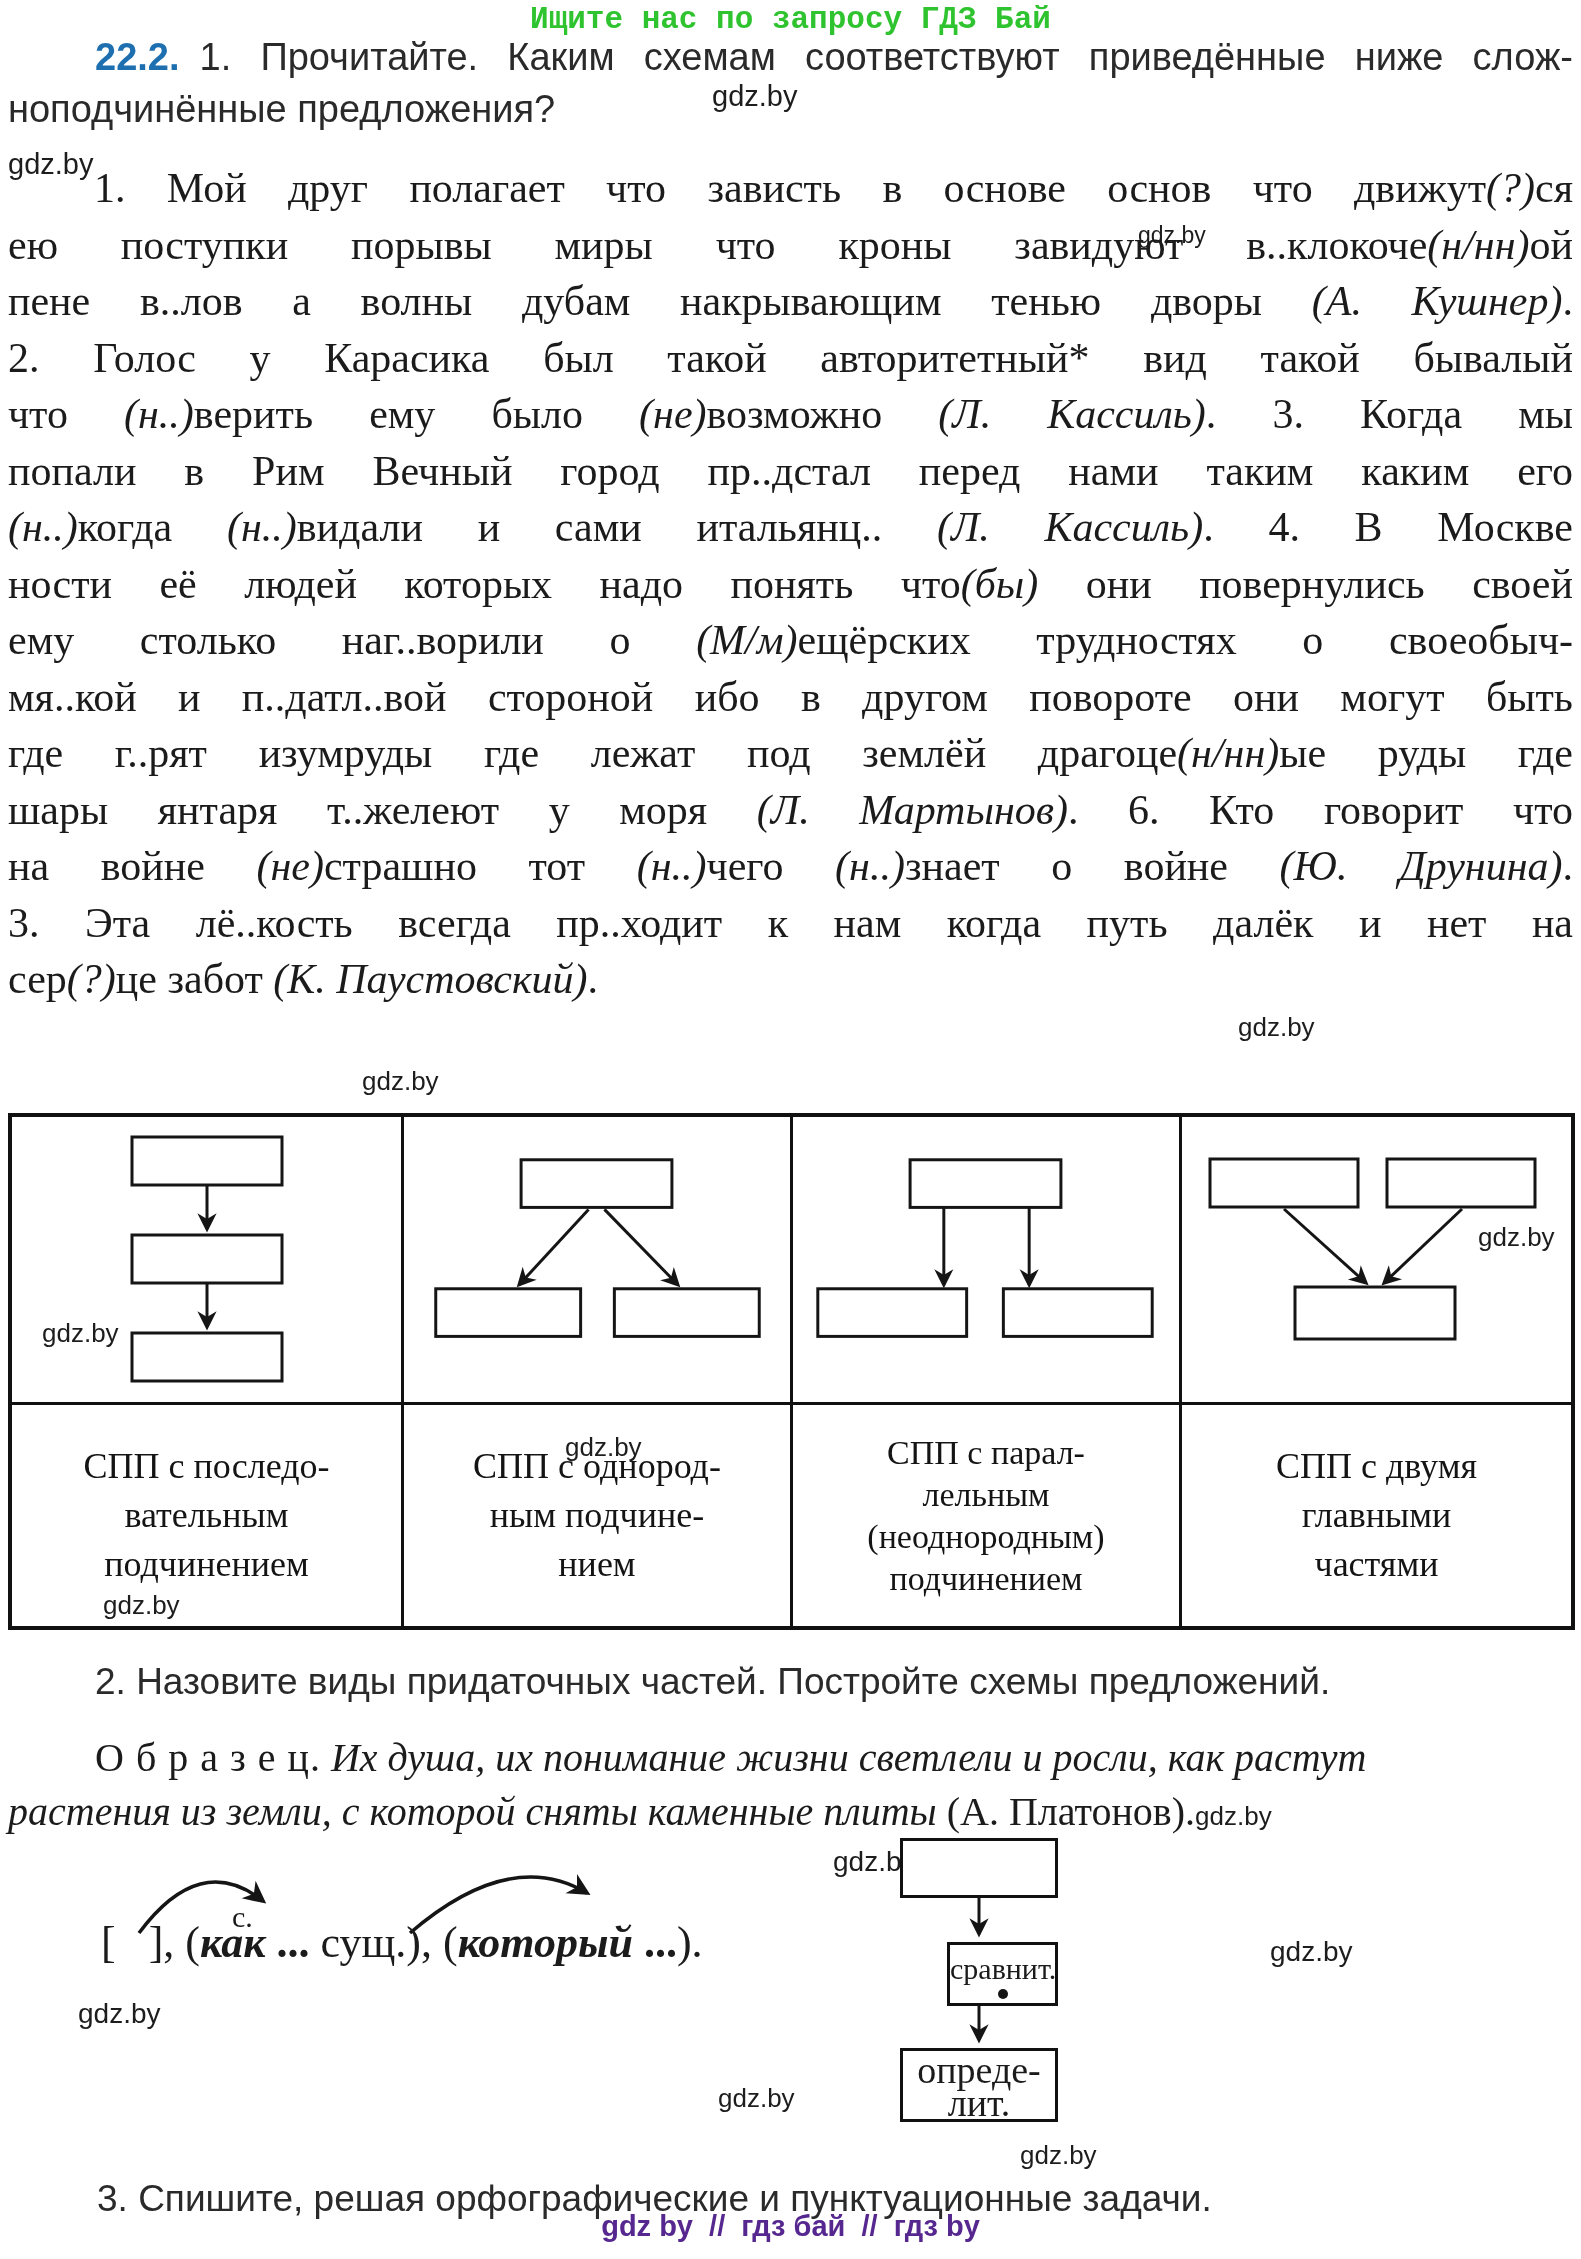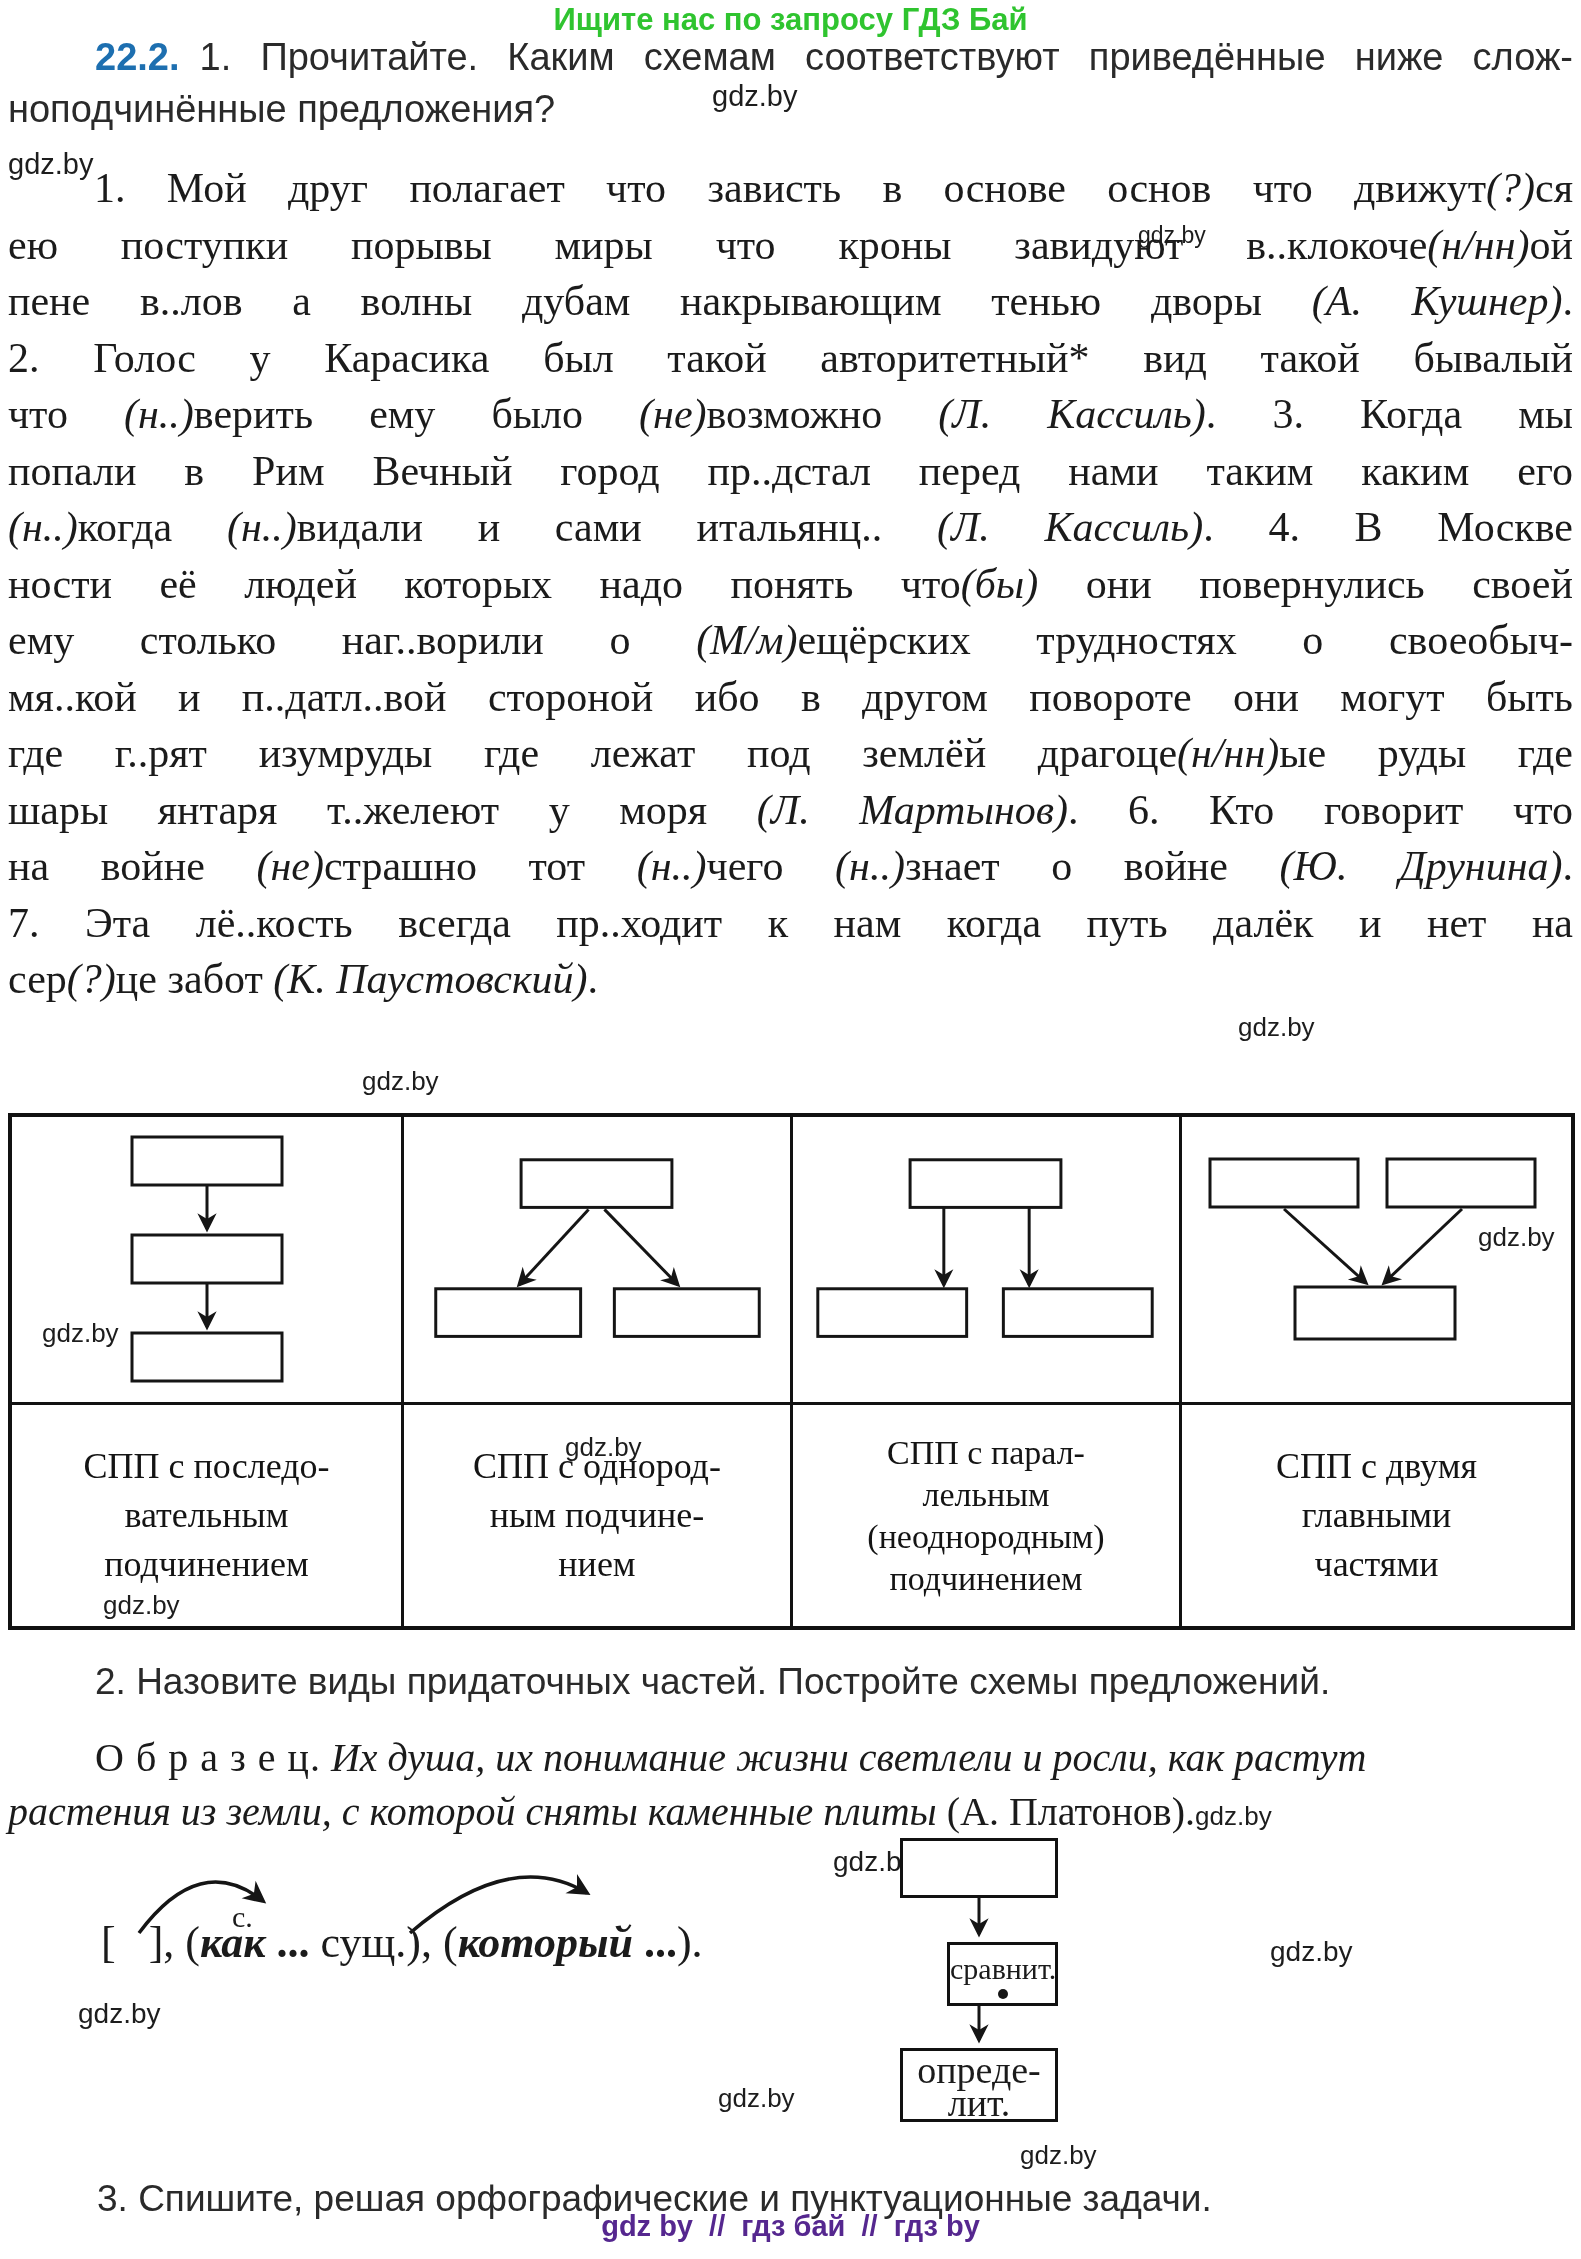--- a/index.html
+++ b/index.html
@@ -1,21 +1,21 @@
 <!DOCTYPE html>
 <html><head>
 <meta charset="utf-8">
 <style>
   html,body{margin:0;padding:0;background:#ffffff;}
   .page{position:relative;width:1581px;height:2259px;background:#ffffff;overflow:hidden;
         font-family:"Liberation Serif",serif;color:#1b1b1b;}
   .abs{position:absolute;}
   
   .promo{top:2px;left:0;width:100%;text-align:center;
-         font-family:Liberation Sans, sans-serif;font-size:31px;font-weight:bold;color:#2fc42f;}
+         font-family:Liberation Mono, monospace;font-size:31px;font-weight:bold;color:#2fc42f;}
   
   .sans{font-family:"Liberation Sans",sans-serif;color:#2a2a2a;}
   .intro1{top:36px;left:95px;width:1478px;font-size:38px;
           text-align:justify;text-align-last:justify;}
   .intro1 .num{color:#1d6fb0;font-weight:bold;margin-right:20px;}
   .intro2{top:88px;left:8px;font-size:38px;}
   
   .para{top:160px;left:8px;width:1565px;font-size:42px;}
   .line{height:56.5px;line-height:56.5px;text-align:justify;text-align-last:justify;white-space:nowrap;}
   .line.first{text-indent:86px;}
@@ -104,21 +104,21 @@
     <div class="line"><span class="seg-n">2. Голос у Карасика был такой авторитетный* вид такой бывалый</span></div>
     <div class="line"><span class="seg-n">что </span><span class="seg-i">(н..)</span><span class="seg-n">верить ему было </span><span class="seg-i">(не)</span><span class="seg-n">возможно </span><span class="seg-i">(Л. Кассиль)</span><span class="seg-n">. 3. Когда мы</span></div>
     <div class="line"><span class="seg-n">попали в Рим Вечный город пр..дстал перед нами таким каким его</span></div>
     <div class="line"><span class="seg-i">(н..)</span><span class="seg-n">когда </span><span class="seg-i">(н..)</span><span class="seg-n">видали и сами итальянц.. </span><span class="seg-i">(Л. Кассиль)</span><span class="seg-n">. 4. В Москве</span></div>
     <div class="line"><span class="seg-n">ности её людей которых надо понять что</span><span class="seg-i">(бы)</span><span class="seg-n"> они повернулись своей</span></div>
     <div class="line"><span class="seg-n">ему столько наг..ворили о </span><span class="seg-i">(М/м)</span><span class="seg-n">ещёрских трудностях о своеобыч-</span></div>
     <div class="line"><span class="seg-n">мя..кой и п..датл..вой стороной ибо в другом повороте они могут быть</span></div>
     <div class="line"><span class="seg-n">где г..рят изумруды где лежат под землёй драгоце</span><span class="seg-i">(н/нн)</span><span class="seg-n">ые руды где</span></div>
     <div class="line"><span class="seg-n">шары янтаря т..желеют у моря </span><span class="seg-i">(Л. Мартынов)</span><span class="seg-n">. 6. Кто говорит что</span></div>
     <div class="line"><span class="seg-n">на войне </span><span class="seg-i">(не)</span><span class="seg-n">страшно тот </span><span class="seg-i">(н..)</span><span class="seg-n">чего </span><span class="seg-i">(н..)</span><span class="seg-n">знает о войне </span><span class="seg-i">(Ю. Друнина)</span><span class="seg-n">.</span></div>
-    <div class="line"><span class="seg-n">7. Эта лё..кость всегда пр..ходит к нам когда путь далёк и нет на</span></div>
+    <div class="line"><span class="seg-n">3. Эта лё..кость всегда пр..ходит к нам когда путь далёк и нет на</span></div>
     <div class="line last"><span class="seg-n">сер</span><span class="seg-i">(?)</span><span class="seg-n">це забот </span><span class="seg-i">(К. Паустовский)</span><span class="seg-n">.</span></div>
   </div>
 
   <div class="abs stable">
     <div class="cell">
       <svg viewBox="0 0 389 285">
         <rect x="120" y="20" width="150" height="48" fill="#fff" stroke="#151515" stroke-width="3"></rect>
         <line x1="195" y1="68" x2="195" y2="112" stroke="#151515" stroke-width="3" marker-end="url(#ah)"></line>
         <rect x="120" y="118" width="150" height="48" fill="#fff" stroke="#151515" stroke-width="3"></rect>
         <line x1="195" y1="166" x2="195" y2="210" stroke="#151515" stroke-width="3" marker-end="url(#ah)"></line>

